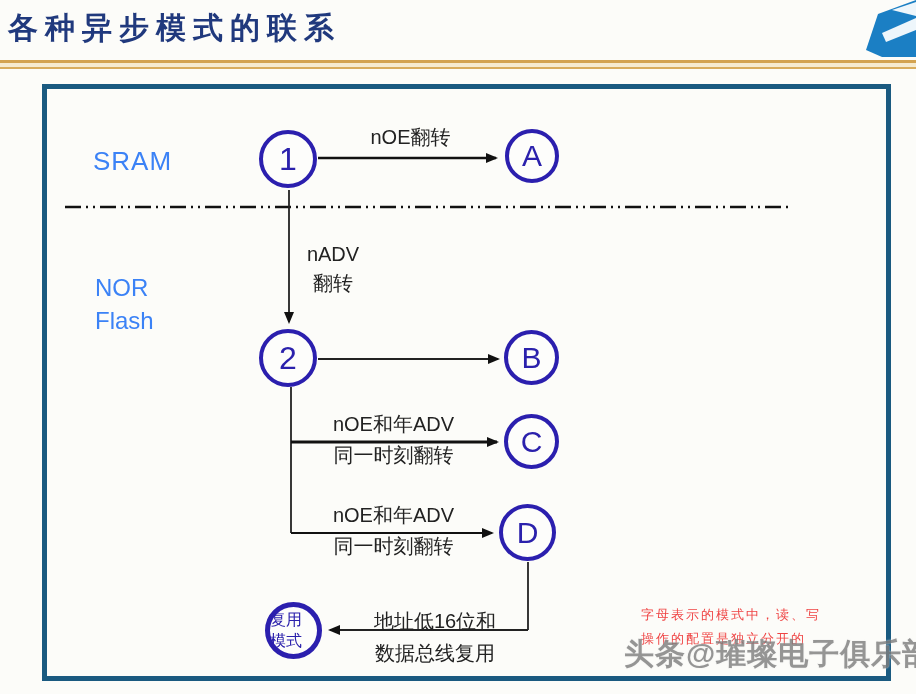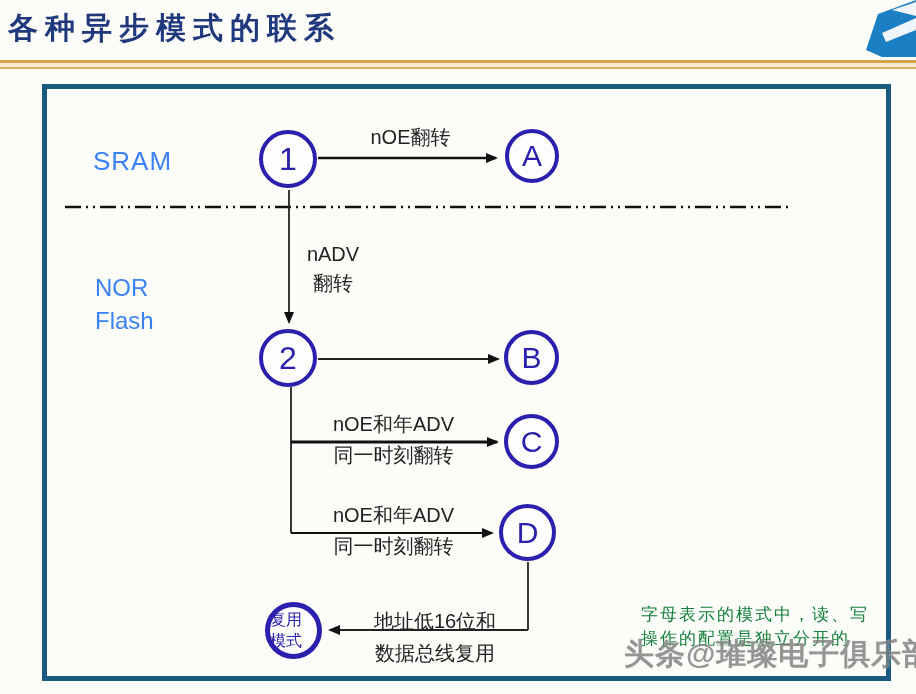--- a/index.html
+++ b/index.html
@@ -53,21 +53,21 @@
   .nor{left:95px;top:271px;font-size:24px;line-height:33px;}
   .edge{ text-align:center;font-size:20px;color:#222;}
   .e1A {left:338px;top:124px;width:145px;}
   .e12 {left:288px;top:240px;width:90px;line-height:29px;}
   .e2C {left:306px;top:409px;width:175px;line-height:31px;}
   .e2D {left:306px;top:500px;width:175px;line-height:31px;}
   .eDm {left:346px;top:596px;width:178px;line-height:32px;margin-top:9px;}
 
   .note{
     left:641px;top:603px;width:270px;
-    font-size:17px;line-height:24px;color:#15803d;letter-spacing:2px;
+    font-size:13px;line-height:24px;color:#ef4444;letter-spacing:2px;
     z-index:2;
   }
   .watermark{
     left:624px;top:634px;z-index:4;
     font-size:30px;font-weight:bold;color:#7f7f7f;opacity:.82;
     letter-spacing:1px;white-space:nowrap;
     text-shadow:0 0 2px #e8e8e8;
   }
 </style>
 </head>

